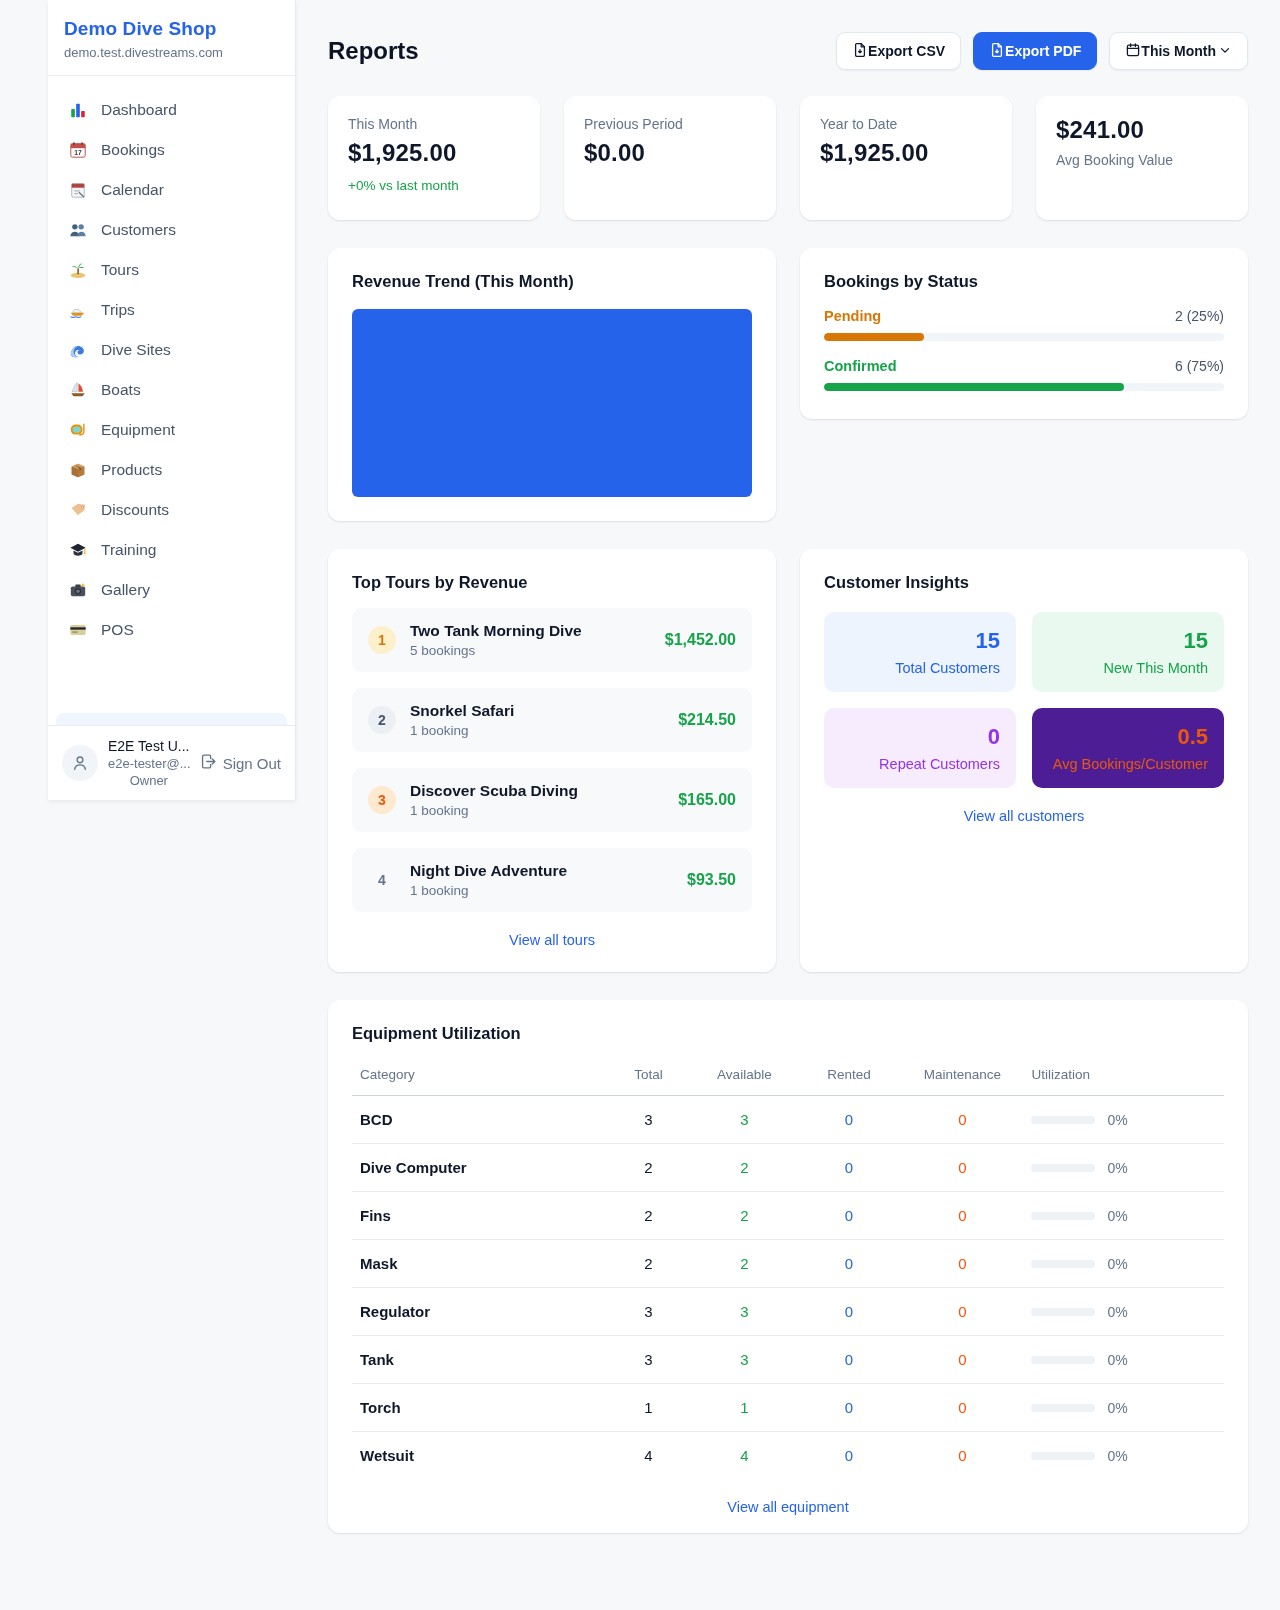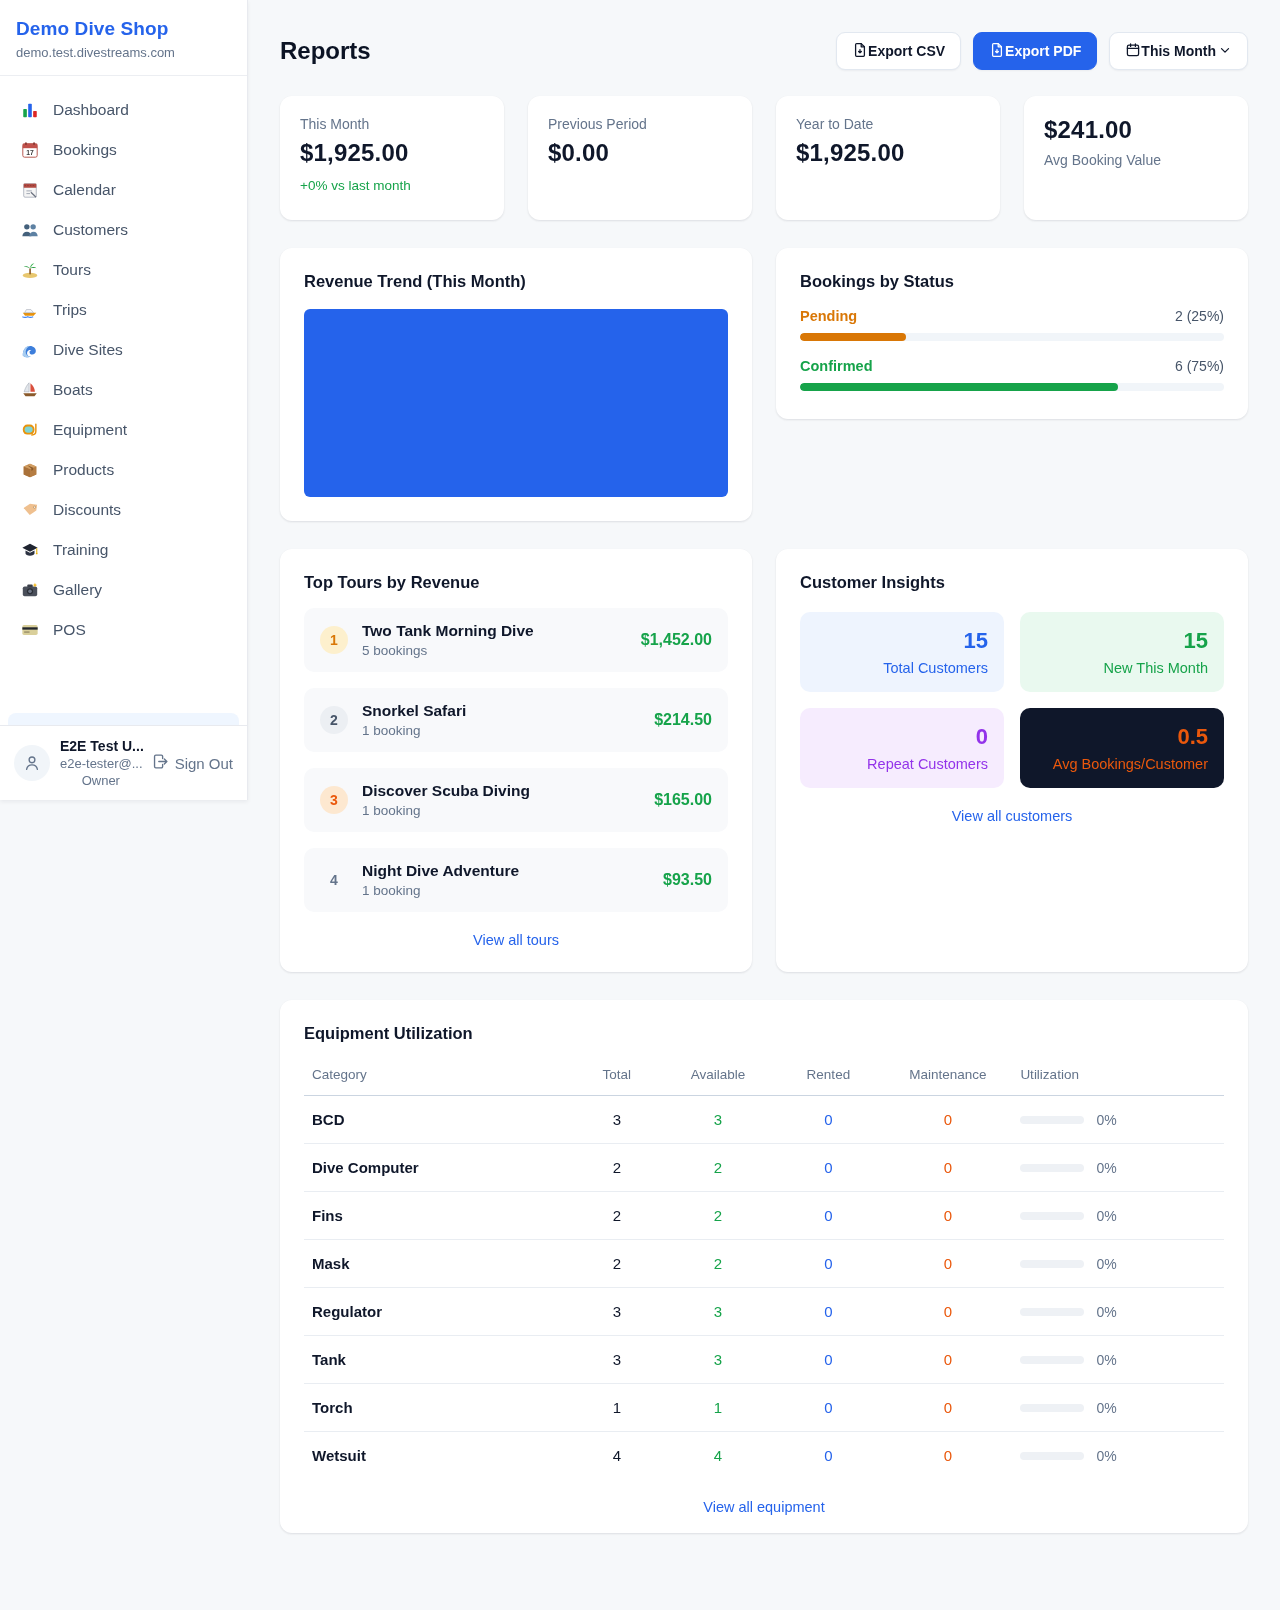--- a/index.html
+++ b/index.html
@@ -10,21 +10,21 @@
     font-family:"Liberation Sans", sans-serif;
     color:#0f172a;
   }
   .app { display:flex; width:1280px; }
 
   
   .sidebar {
     width:248px; min-width:248px; height:800px;
     background:#fff; border-right:1px solid #e8eaef;
     box-shadow:0 2px 4px rgba(15,23,42,.06);
-    display:flex; flex-direction:column;
+    display:flex; flex-direction:column;margin-left:48px;
   }
   .sidebar-header { padding:18px 16px 15px; border-bottom:1px solid #eceef2; }
   .shop-name { color:#2563eb; font-size:19px; font-weight:bold; letter-spacing:.1px; }
   .shop-domain { color:#64748b; font-size:13px; margin-top:5px; }
   .nav { flex:1; padding:14px 8px 0; position:relative; overflow:hidden; }
   .nav-item {
     display:flex; align-items:center; gap:13px;
     padding:10px 12px; border-radius:8px; cursor:pointer;
     color:#475569; font-size:15.5px;
   }
@@ -36,21 +36,21 @@
   }
   .user-panel {
     border-top:1px solid #e8eaef; padding:12px 14px;
     display:flex; align-items:center; gap:10px;
   }
   .avatar {
     width:36px; height:36px; border-radius:50%; background:#f1f5f9;
     display:flex; align-items:center; justify-content:center; color:#64748b; flex:none;
   }
   .user-meta { flex:1; min-width:0; }
-  .user-name { font-size:14px; font-weight:bold; color:#0f172a; white-space:nowrap; }
+  .user-name { font-size:14px; font-weight:normal; color:#0f172a; white-space:nowrap; }
   .user-email, .user-role { font-size:13px; color:#64748b; margin-top:2px; white-space:nowrap;text-align:center; }
   .signout {
     display:flex; align-items:center; gap:6px; color:#64748b; font-size:15px;
     background:none; border:none; cursor:pointer; font-family:inherit; flex:none;
   }
 
   
   .main { flex:1; padding:32px 32px 75px; }
   .page-header { display:flex; align-items:center; justify-content:space-between; margin-bottom:26px; }
   .page-title { font-size:24px; font-weight:800; color:#0b1324; }
@@ -117,21 +117,21 @@
     margin-top:20px; background:none; border:none; cursor:pointer; font-family:inherit; }
 
   .insights-card { padding:24px; }
   .insights-grid { display:grid; grid-template-columns:1fr 1fr; gap:16px; margin-top:20px; }
   .insight-box { border-radius:10px; padding:16px;text-align:right; }
   .insight-value { font-size:22px; font-weight:800; }
   .insight-label { font-size:14.5px; margin-top:6px; }
   .insight-blue   { background:#eef4fe; color:#2563eb; }
   .insight-green  { background:#e9f9ef; color:#16a34a; }
   .insight-purple { background:#f6ecfe; color:#9333ea; }
-  .insight-orange { background:#0f172a; color:#ea580c; }
+  .insight-orange { background:#4c1d95; color:#ea580c; }
 
   .equip-card { padding:24px 24px 18px; }
   .equip-table { width:100%; border-collapse:collapse; margin-top:14px; }
   .equip-table th {
     font-size:13.5px; color:#64748b; font-weight:normal; text-align:center;
     padding:10px 8px 13px; border-bottom:1px solid #cbd5e1;
   }
   .equip-table th.col-category, .equip-table th.col-utilization { text-align:left; }
   .equip-table td {
     padding:15px 8px; font-size:15px; text-align:center; border-bottom:1px solid #e9edf2;

